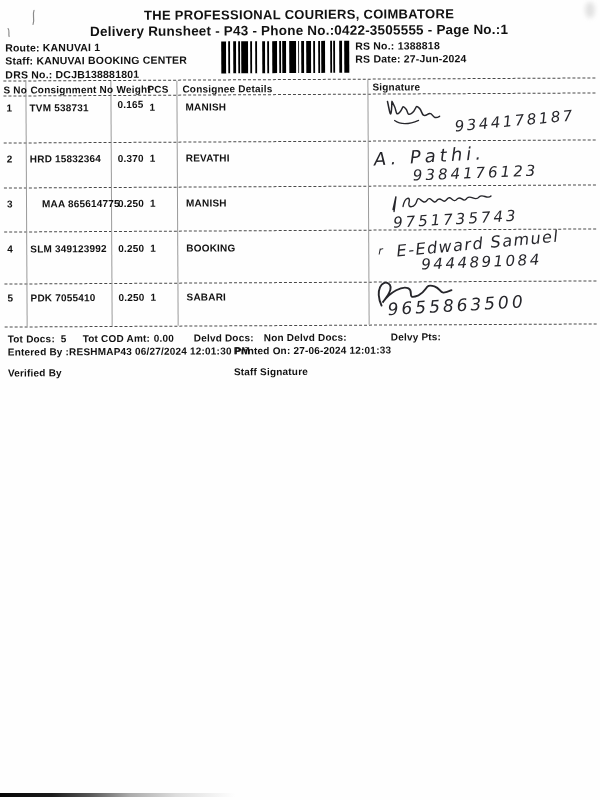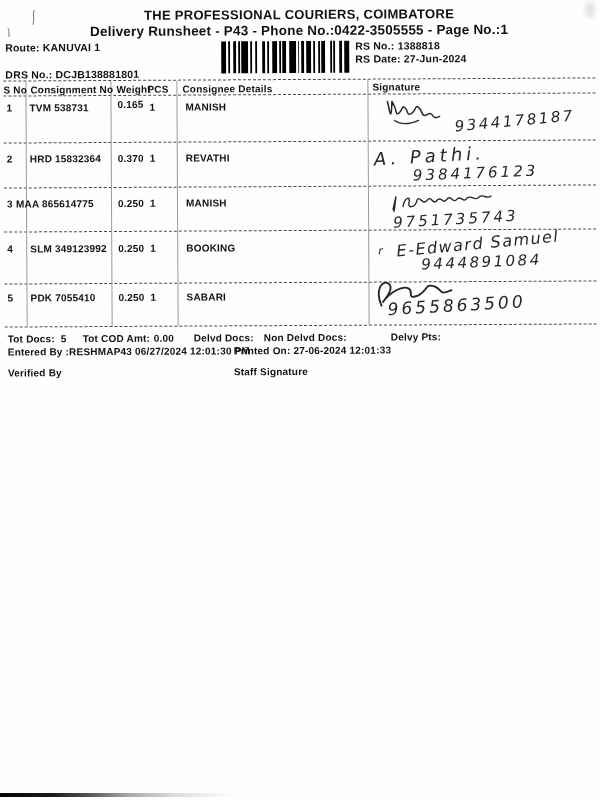--- a/index.html
+++ b/index.html
@@ -29,20 +29,21 @@
 </style>
 </head>
 <body>
 
 <div id="page">
 <div id="sheet">
 
   <div class="title">THE PROFESSIONAL COURIERS, COIMBATORE</div>
   <div class="subtitle">Delivery Runsheet - P43 - Phone No.:0422-3505555 - Page No.:1</div>
   <div class="meta" style="left:6px;top:40px">Route: KANUVAI 1</div>
+  <div class="meta" style="left:6px;top:53px">Staff: KANUVAI BOOKING CENTER</div>
   <div class="meta" style="left:6px;top:67px">DRS No.: DCJB138881801</div>
   <div id="barcode">
         <div style="width: 5.12px; background: rgb(0, 0, 0);"></div>
         <div style="width: 1.70667px; background: rgb(255, 255, 255);"></div>
         <div style="width: 1.70667px; background: rgb(0, 0, 0);"></div>
         <div style="width: 3.41333px; background: rgb(255, 255, 255);"></div>
         <div style="width: 3.41333px; background: rgb(0, 0, 0);"></div>
         <div style="width: 1.70667px; background: rgb(255, 255, 255);"></div>
         <div style="width: 1.70667px; background: rgb(0, 0, 0);"></div>
         <div style="width: 1.70667px; background: rgb(255, 255, 255);"></div>
@@ -131,21 +132,21 @@
     <span class="td" style="left:30px;top:152px">HRD 15832364</span>
     <span class="td" style="left:118px;top:152px">0.370</span>
     <span class="td" style="left:150px;top:152px">1</span>
     <span class="td" style="left:186px;top:152px">REVATHI</span>
     <span class="hw" style="left:374px;top:146px;font-size:18px;letter-spacing:4px;transform:rotate(-3deg)">A. Pathi.</span>
     <span class="hw" style="left:413px;top:165px;font-size:15px;letter-spacing:3px;transform:rotate(-2deg)">9384176123</span>
   </div>
 
   <div>
     <span class="td" style="left:7px;top:197px">3</span>
-    <span class="td" style="left:16px;top:197px">MAA 865614775</span>
+    <span class="td" style="left:42px;top:197px">MAA 865614775</span>
     <span class="td" style="left:118px;top:197px">0.250</span>
     <span class="td" style="left:150px;top:197px">1</span>
     <span class="td" style="left:186px;top:197px">MANISH</span>
     <svg class="scribble" style="left:388px;top:193px" width="108" height="24">
       <path stroke-width="1.4" d="M5,17 L8,4 L6,19"></path>
       <path stroke-width="1.4" d="M15,14 C17,4 23,4 21,10 C19,16 27,16 29,8 C31,2 35,14 39,8 C43,2 45,14 49,8 C53,3 55,13 59,7 C63,2 65,12 69,7 C73,2 75,12 79,6 C83,2 87,10 91,5 C95,1 99,8 103,4"></path>
     </svg>
     <span class="hw" style="left:393px;top:211px;font-size:15px;letter-spacing:3px;transform:rotate(-3deg)">9751735743</span>
   </div>
 

